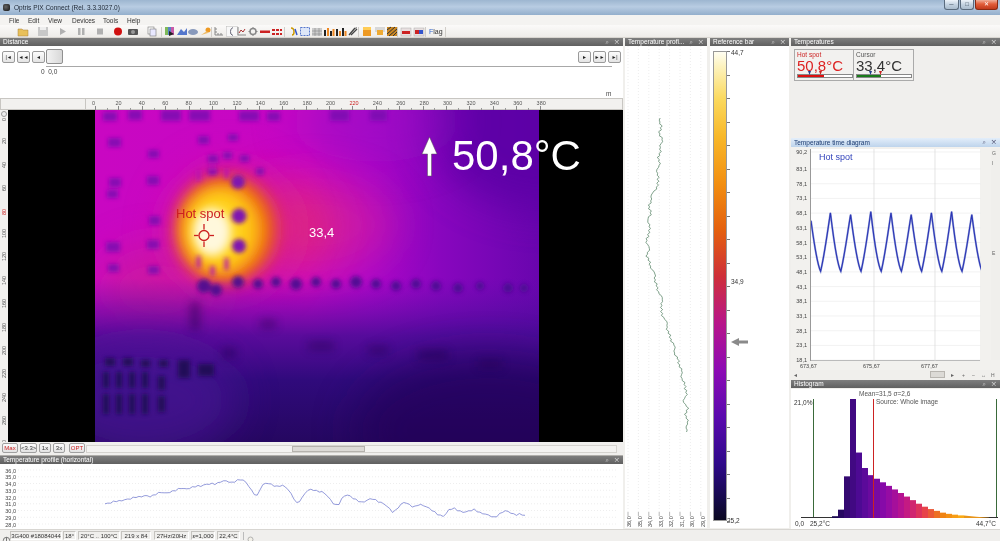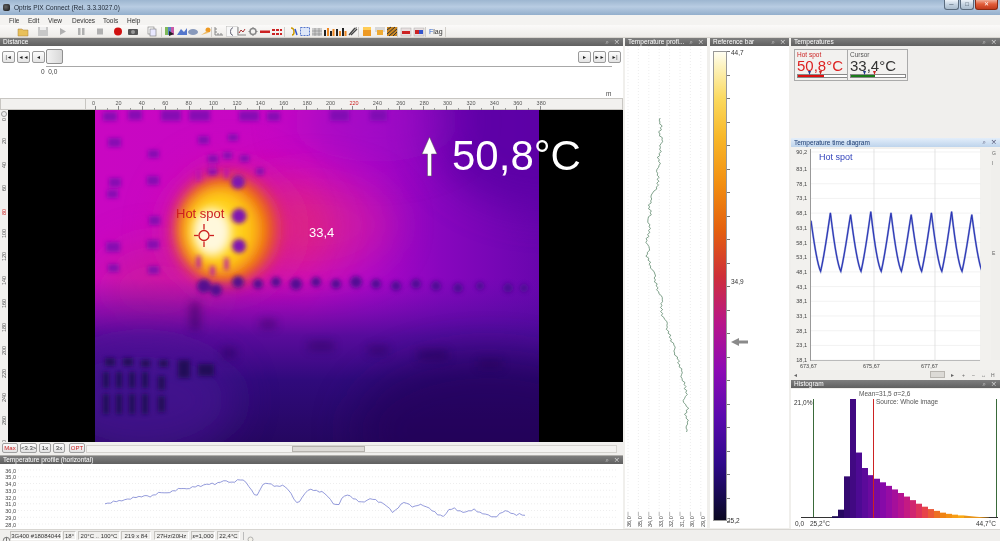--- a/index.html
+++ b/index.html
@@ -620,21 +620,21 @@
       <div class="tl" style="color:#cc2222;">Hot spot</div>
       <div class="tv" style="color:#dd2222;">50,8°C</div>
       <div class="tbar">
           <i style="width:49%;background:#dd1111;"></i>
         <svg class="abs" style="left:8px;top:-4px;" width="30" height="4">
             <path d="M2 0 L5 0 L3.5 4 Z" fill="#223a8a"></path>
             <path d="M13 0 L16 0 L14.5 4 Z" fill="#cc2222"></path>
           </svg>
       </div>
     </div>
-    <div class="tbox" style="left:56px;">
+    <div class="tbox" style="left:62px;">
       <div class="tl" style="color:#555;">Cursor</div>
       <div class="tv" style="color:#333;">33,4°C</div>
       <div class="tbar">
           <i style="width:45%;background:#1a7a1a;"></i>
         <svg class="abs" style="left:10px;top:-4px;" width="30" height="4">
             <path d="M2 0 L5 0 L3.5 4 Z" fill="#223a8a"></path>
             <path d="M12 0 L15 0 L13.5 4 Z" fill="#cc2222"></path>
           </svg>
       </div>
     </div>

